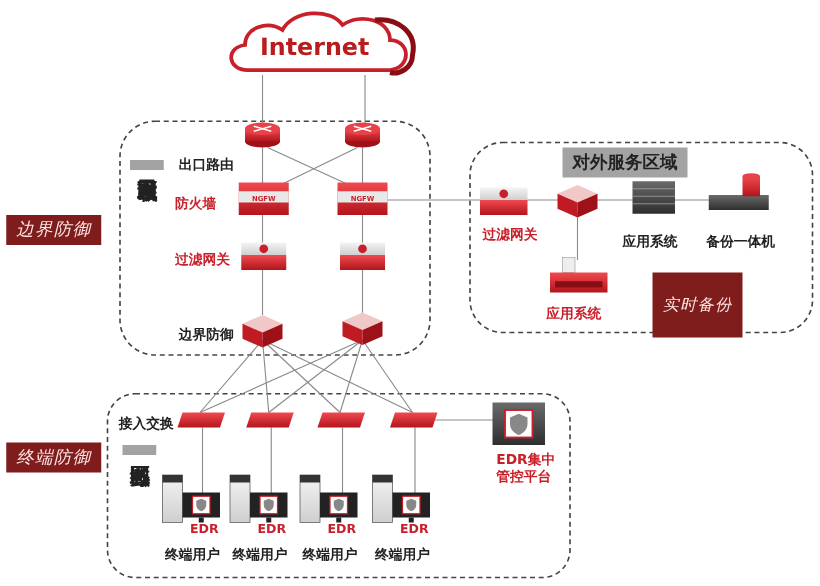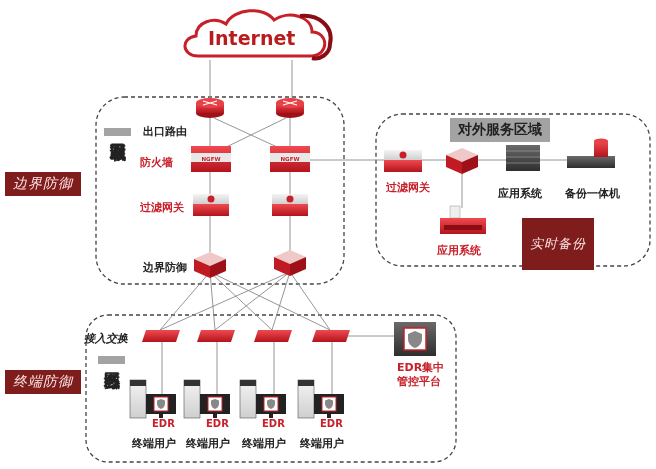--- a/index.html
+++ b/index.html
@@ -205,38 +205,38 @@
         <rect x="322" y="397" width="14" height="14" fill="#fff" stroke="#c8202a" stroke-width="1"></rect>
         <path d="M329,399 l4,1.5 v3 c0,3 -2,5 -4,5.5 c-2,-0.5 -4,-2.5 -4,-5.5 v-3 z" fill="#888"></path>
         <rect x="327" y="414" width="4" height="4" fill="#222"></rect>
       </g>
     </g>
 </svg>
 
 <div class="cloud-text" style="left:208px;top:27px;">Internet</div>
 
 <div class="badge" style="left:5px;top:172px;">边界防御</div>
-<div class="badge" style="left:5px;top:370px;">终端防御</div>
+<div class="badge" style="left:5px;top:354px;">终端防御</div>
 
 <div class="zone-title vtitle" style="left:104px;top:128px;">互联网出口区域</div>
 <div class="zone-title htitle" style="left:450px;top:118px;">对外服务区域</div>
 <div class="zone-title vtitle" style="left:98px;top:356px;">办公网区域</div>
 
 <div class="lbl" style="left:143px;top:124px;">出口路由</div>
 <div class="lbl red" style="left:140px;top:155px;">防火墙</div>
 <div class="lbl red" style="left:140px;top:200px;">过滤网关</div>
 <div class="lbl" style="left:143px;top:260px;">边界防御</div>
 
 <div class="lbl red" style="left:386px;top:180px;">过滤网关</div>
 <div class="lbl" style="left:498px;top:186px;">应用系统</div>
 <div class="lbl" style="left:565px;top:186px;">备份一体机</div>
 <div class="lbl red" style="left:437px;top:243px;">应用系统</div>
 <div class="badge" style="left:522px;top:218px;font-size:13px;padding:17px 8px;">实时备份</div>
 
-<div class="lbl" style="left:84px;top:331px;font-style:italic;">接入交换</div>
+<div class="lbl" style="left:95px;top:331px;">接入交换</div>
 <div class="lbl red" style="left:397px;top:360px;">EDR集中</div>
 <div class="lbl red" style="left:397px;top:374px;">管控平台</div>
 
 <div id="endpoint-labels">
     <div class="edr" style="left: 152px; top: 418px;">EDR</div>
     <div class="lbl" style="left: 132px; top: 436px;">终端用户</div>
     <div class="edr" style="left: 206px; top: 418px;">EDR</div>
     <div class="lbl" style="left: 186px; top: 436px;">终端用户</div>
     <div class="edr" style="left: 262px; top: 418px;">EDR</div>
     <div class="lbl" style="left: 242px; top: 436px;">终端用户</div>

